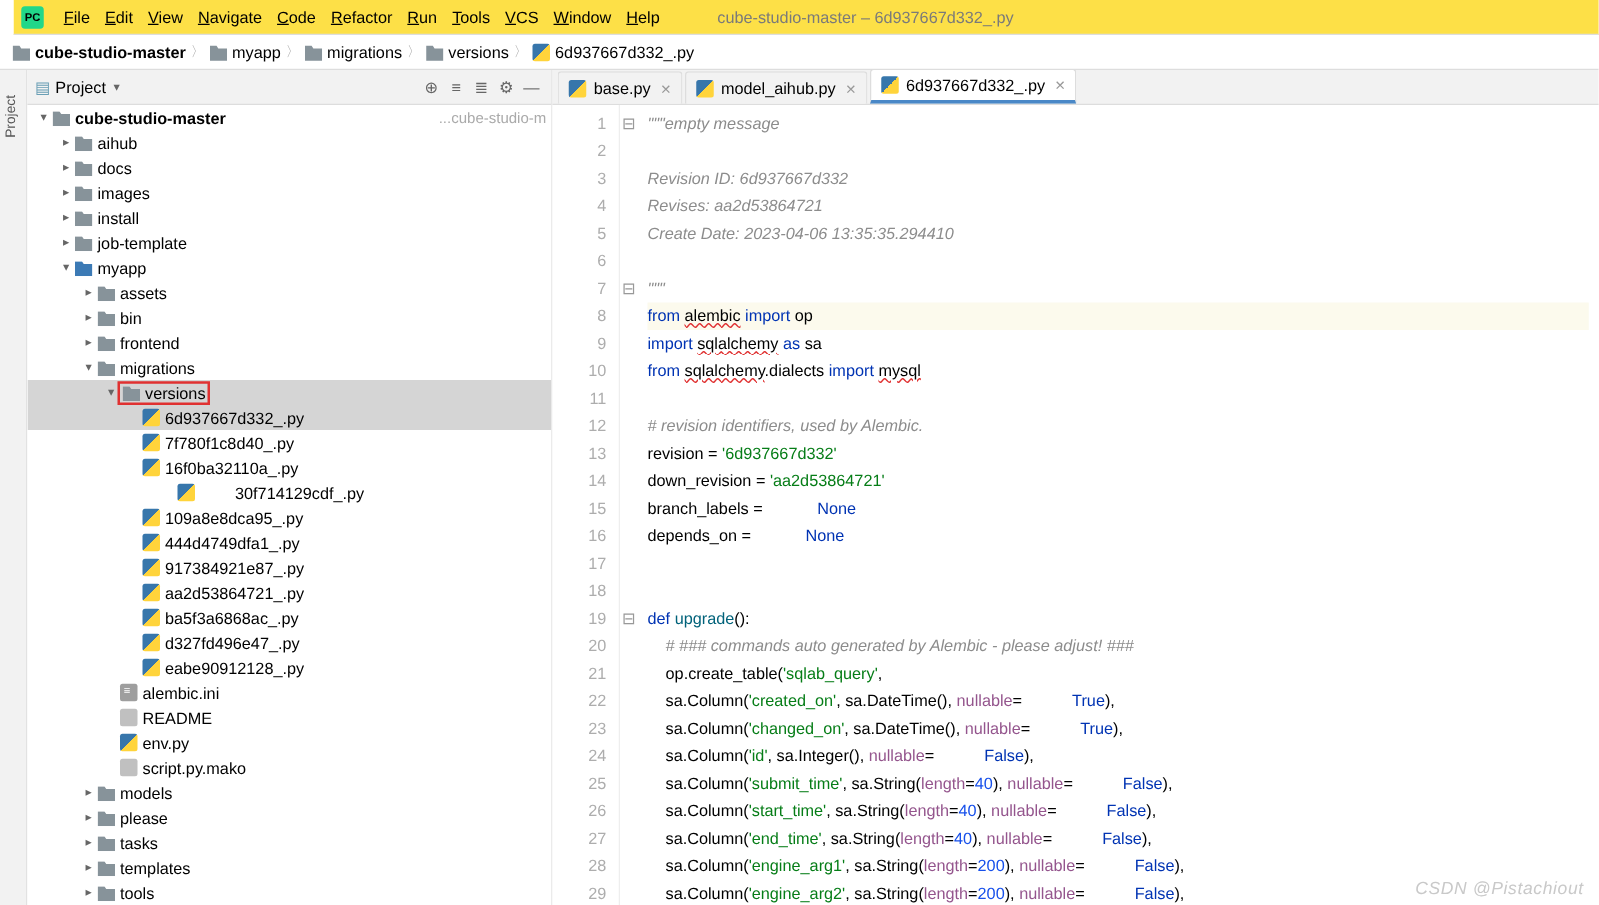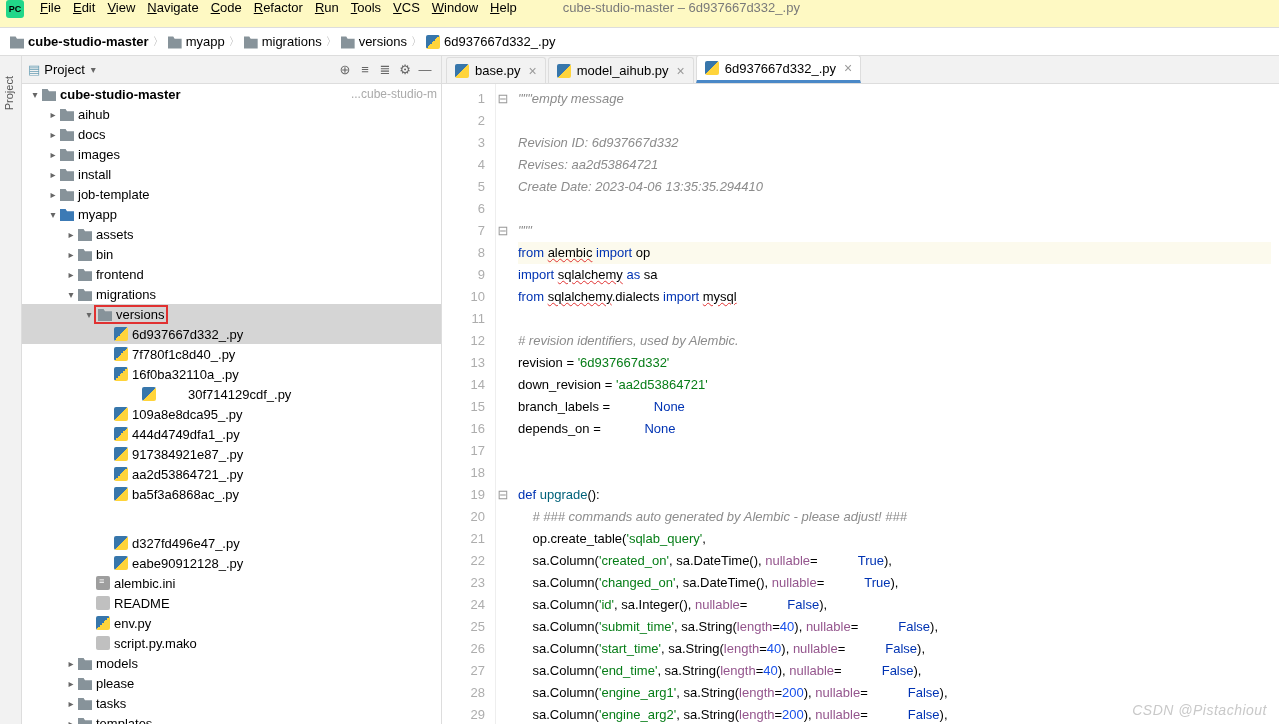--- a/index.html
+++ b/index.html
@@ -1,17 +1,17 @@
 <!DOCTYPE html>
 <html><head>
 <meta charset="utf-8">
 <style>
 * { margin:0; padding:0; box-sizing:border-box; font-family:"Segoe UI",Arial,sans-serif; font-size:13px; }
 body { background:#fff; color:#000; overflow:hidden; width:1279px; height:724px; position:relative; }
-.menubar { height:28px; background:#fef9c3; display:flex; align-items:flex-start; padding:0 6px; border-bottom:1px solid #ddd; }
+.menubar { height:28px; background:#fde047; display:flex; align-items:center; padding:0 6px; border-bottom:1px solid #ddd;margin-left:11px; }
 .menubar .logo { width:18px; height:18px; background:#21D789; border-radius:3px; margin-right:10px; display:flex; align-items:center; justify-content:center; color:#000; font-size:9px; font-weight:bold; }
 .menubar .mi { padding:0 6px; cursor:pointer; }
 .menubar .mi u { text-decoration:underline; }
 .menubar .wintitle { margin-left:40px; color:#7a7a7a; }
 .breadcrumb { height:28px; background:#fff; border-bottom:1px solid #ddd; display:flex; align-items:center; padding:0 10px; }
 .breadcrumb .bc { display:flex; align-items:center; }
 .breadcrumb .sep { color:#aaa; margin:0 4px; font-size:11px; }
 .breadcrumb .bicon { display:inline-block; width:14px; height:14px; margin-right:4px; }
 .folder-icon { background:#87939A; clip-path:polygon(0 15%,40% 15%,50% 30%,100% 30%,100% 100%,0 100%); }
 .pyfile-icon { background:linear-gradient(135deg,#3776AB 50%,#FFD43B 50%); border-radius:2px; }
@@ -229,21 +229,21 @@
         <div class="node" style="padding-left: 78px;">
           <span class="arrow"></span>
           <span class="nicon pyfile"></span>
           <span class="label">aa2d53864721_.py</span>
         </div>
         <div class="node" style="padding-left: 78px;">
           <span class="arrow"></span>
           <span class="nicon pyfile"></span>
           <span class="label">ba5f3a6868ac_.py</span>
         </div>
-        <div class="node" style="padding-left: 78px; margin-top: 29px;">
+        <div class="node" style="padding-left: 78px;">
           <span class="arrow"></span>
           <span class="nicon pyfile"></span>
           <span class="label">d327fd496e47_.py</span>
         </div>
         <div class="node" style="padding-left: 78px;">
           <span class="arrow"></span>
           <span class="nicon pyfile"></span>
           <span class="label">eabe90912128_.py</span>
         </div>
         <div class="node" style="padding-left: 60px;">

